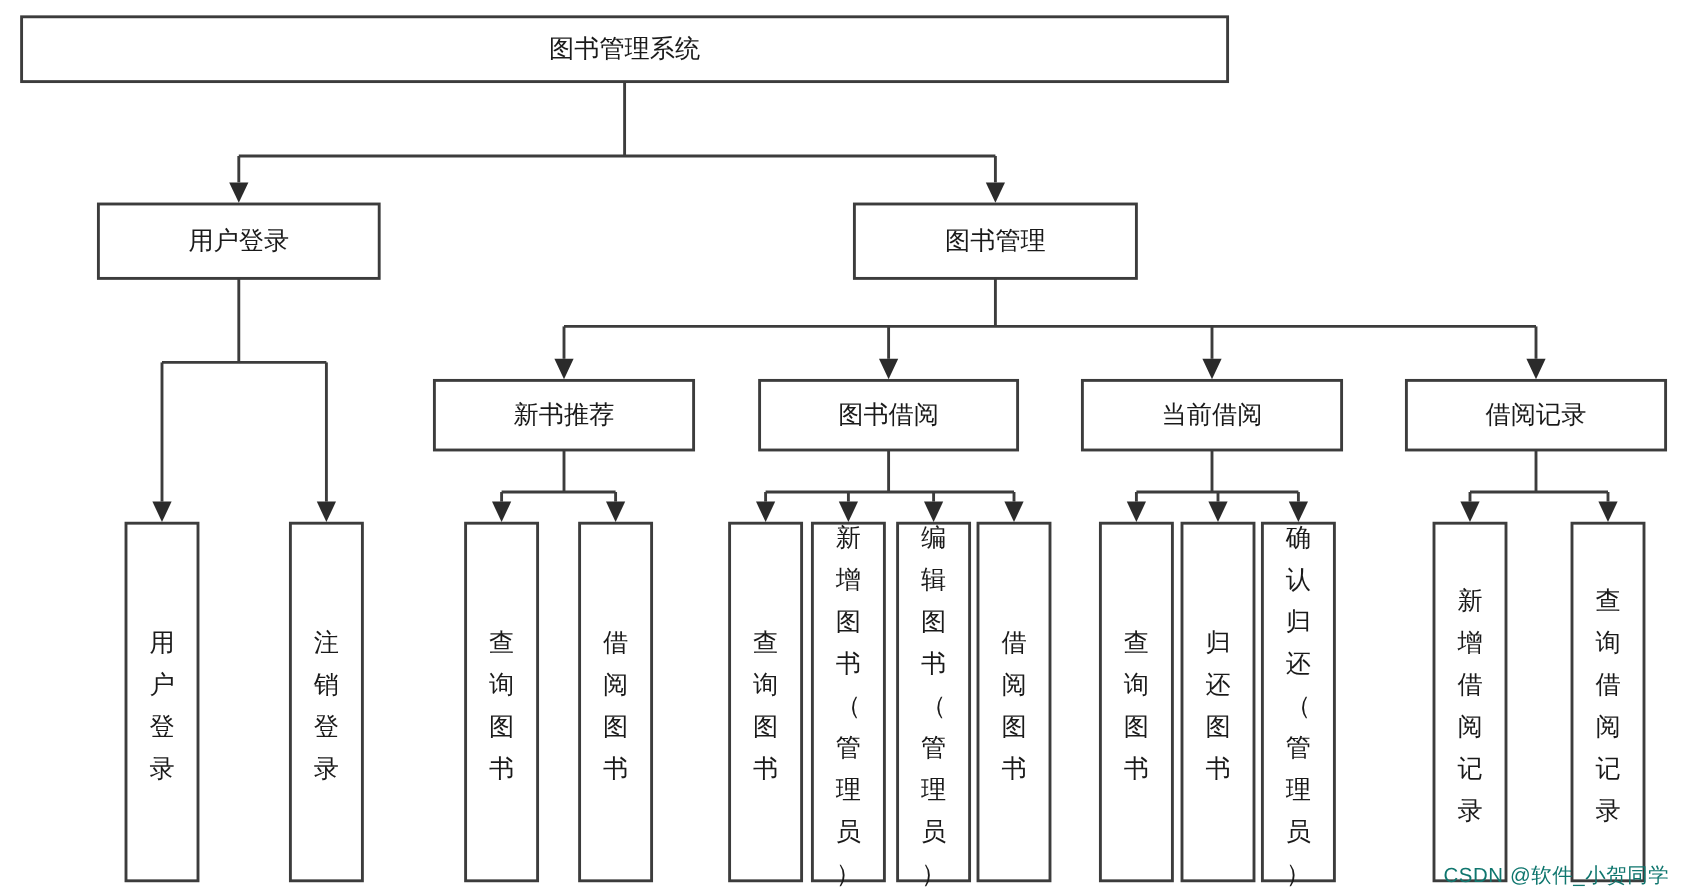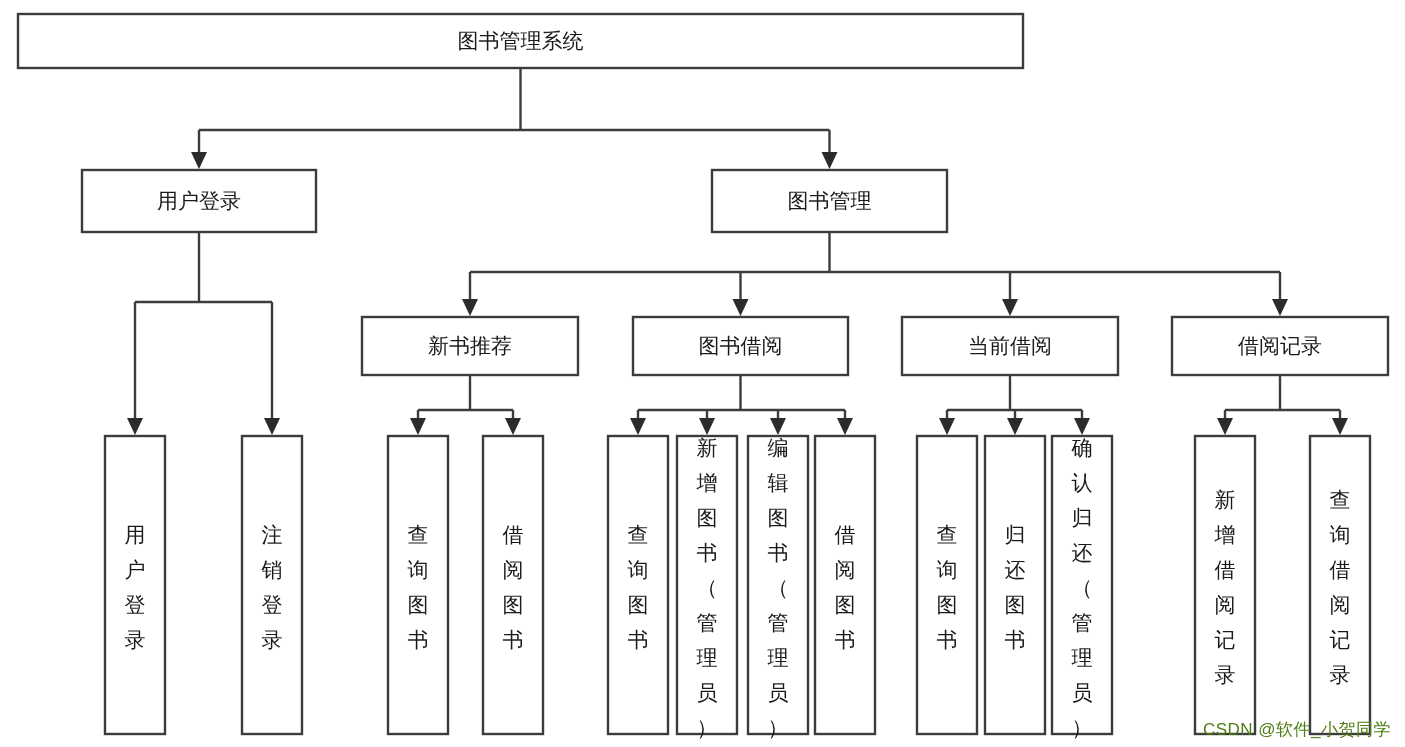--- a/index.html
+++ b/index.html
@@ -54,21 +54,21 @@
     fill: #1a1a1a;
     font-size: 21px;
     text-anchor: middle;
   }
   .watermark {
     position: absolute;
     right: 14px;
     bottom: 6px;
     font-family: "Liberation Sans", "DejaVu Sans", sans-serif;
     font-size: 17px;
-    color: #4d7c0f;
+    color: #0f766e;
     letter-spacing: 0.5px;
     white-space: nowrap;
     pointer-events: none;
   }
 </style>
 </head>
 <body>
 
 <div id="diagram-root">
   <svg class="diagram-canvas" viewBox="0 0 1405 747">

